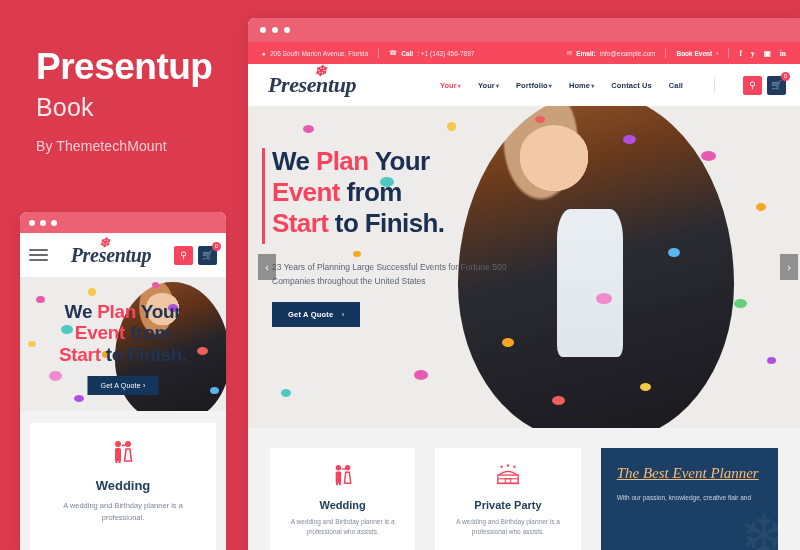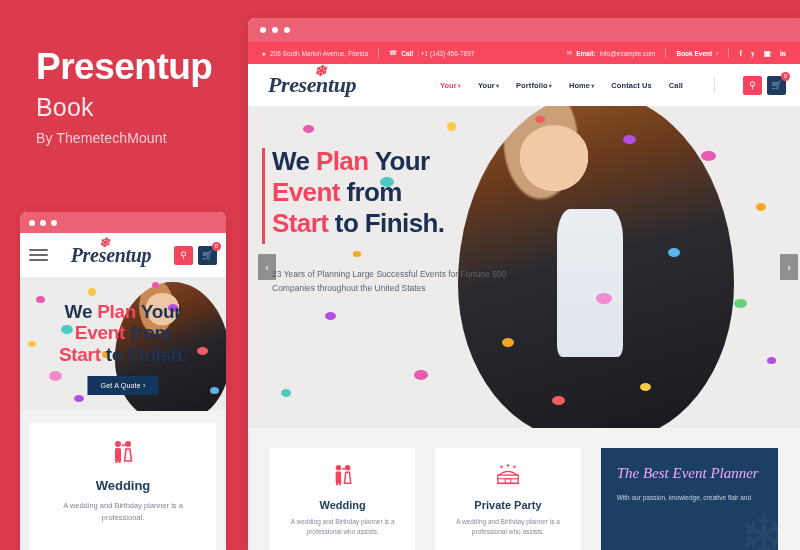--- a/index.html
+++ b/index.html
@@ -27,21 +27,21 @@
   .promo-sub {
     font-size: 25px;
     color: #fde8ea;
     font-weight: 300;
     margin-top: 6px;
     letter-spacing: 0.2px;
   }
   .promo-by {
     font-size: 14px;
     color: #f9cdd2;
-    margin-top: 8px;
+    margin-top: 16px;
     letter-spacing: 0.1px;
   }
 
   
   .mobile-frame {
     position: absolute;
     left: 20px; top: 212px;
     width: 206px; height: 338px;
     background: #ffffff;
     border-radius: 7px 7px 0 0;
@@ -253,21 +253,21 @@
     font-weight: bold;
     color: #1b2f52;
     line-height: 1.2;
     letter-spacing: -0.6px;
   }
   .hero-h1 .hl { color: #f5455e; }
   .hero-p {
     font-size: 8.5px;
     color: #5a6472;
     line-height: 1.65;
-    margin-top: 27px;
+    margin-top: 20px;
     max-width: 240px;
   }
   .hero-btn {
     display: inline-block;
     margin-top: 14px;
     background: #14355c;
     color: #ffffff;
     font-size: 7.5px;
     font-weight: bold;
     padding: 8px 16px;
@@ -318,24 +318,25 @@
     flex: 1;
     background: #1c4065;
     padding: 16px 16px 0 16px;
     position: relative;
     overflow: hidden;
   }
   .promo-card-title {
     font-family: "Liberation Serif", serif;
     font-style: italic;
     font-size: 15px;
-    color: #f0abfc;
+    color: #fdba74;
     line-height: 1.3;
     position: relative;
     z-index: 2;
+    text-decoration: underline;
   }
   .promo-card-text {
     font-size: 6.5px;
     color: #c6d4e2;
     line-height: 1.6;
     margin-top: 9px;
     position: relative;
     z-index: 2;
   }
   .promo-card .watermark {
@@ -532,20 +533,24 @@
           <span>We </span><span class="hl">Plan</span><span> Your</span>
         </div>
         <div>
           <span class="hl">Event</span><span> from</span>
         </div>
         <div>
           <span class="hl">Start</span><span> to Finish.</span>
         </div>
       </div>
       <div class="hero-p">23 Years of Planning Large Successful Events for Fortune 500 Companies throughout the United States</div>
+      <div class="hero-btn">
+        <span>Get A Quote</span>
+        <span class="arr">›</span>
+      </div>
     </div>
 
     <div class="carousel-arrow left">‹</div>
     <div class="carousel-arrow right">›</div>
   </div>
 
   <div class="desk-services">
     <div class="svc-card">
       <svg class="svc-icon" width="22" height="24" viewBox="0 0 24 26">
         <circle cx="7" cy="4" r="3" fill="#f5445e"></circle>

